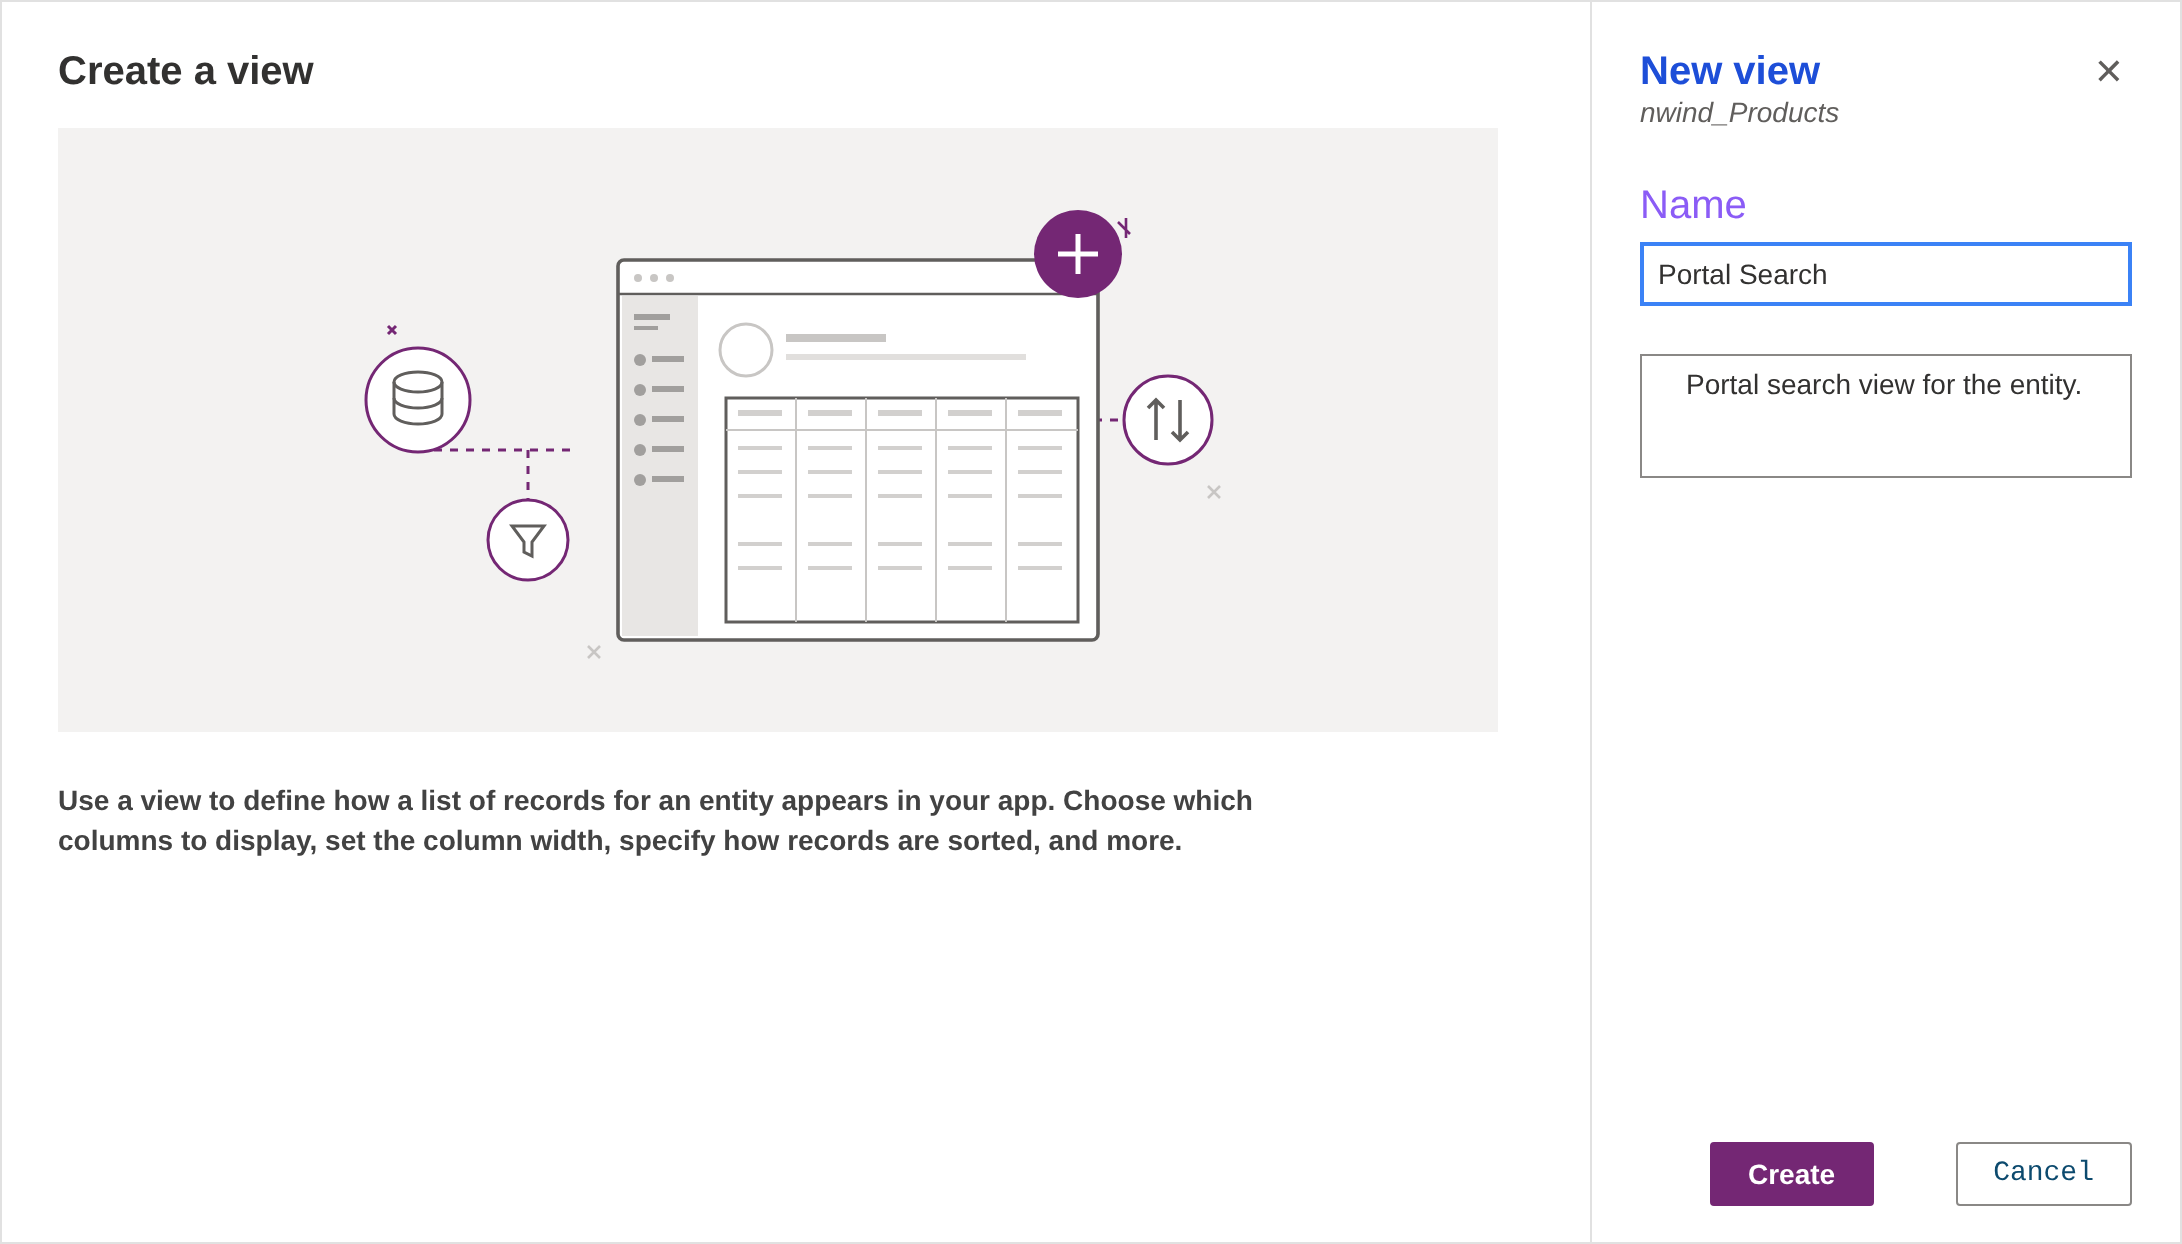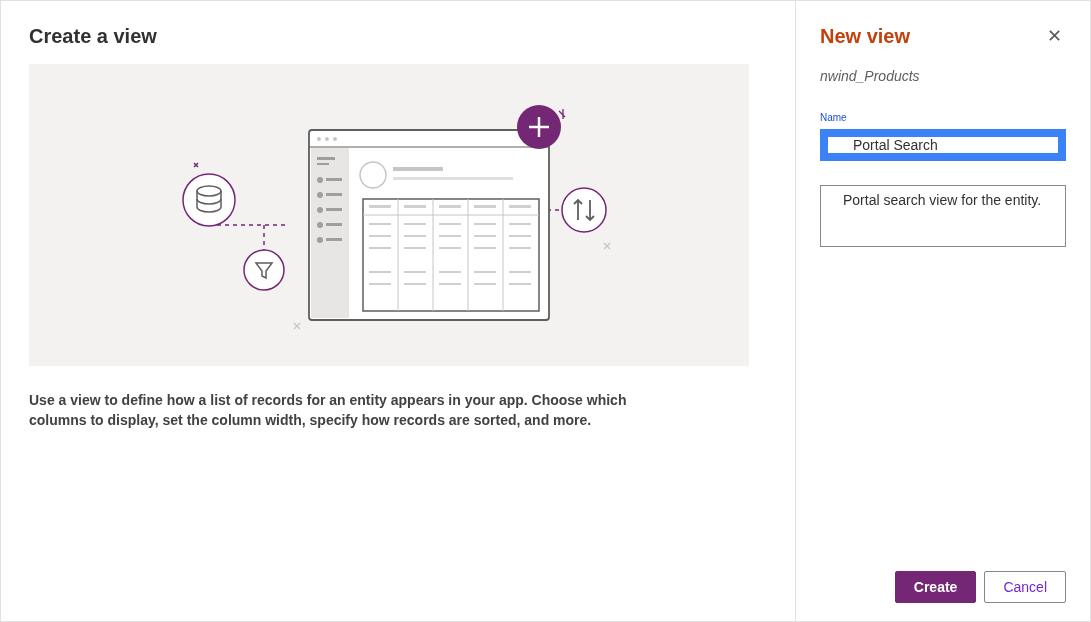--- a/index.html
+++ b/index.html
@@ -48,48 +48,48 @@
       flex-direction: column;
     }
     .right-header {
       display: flex;
       align-items: flex-start;
       justify-content: space-between;
     }
     .right-title {
       font-size: 20px;
       font-weight: 600;
-      color: #c2410c;
+      color: #1d4ed8;
     }
     .close-btn {
       font-size: 18px;
       color: #605e5c;
       cursor: pointer;
       background: none;
       border: none;
       line-height: 1;
       padding: 2px 4px;
     }
     .subtitle {
       font-style: italic;
       font-size: 14px;
       color: #605e5c;
-      margin-top: 20px;
+      margin-top: 0;
       margin-bottom: 28px;
     }
     .field-label {
-      font-size: 10px;
-      color: #1d4ed8;
+      font-size: 20px;
+      color: #8b5cf6;
       margin-bottom: 6px;
     }
     .name-input {
       width: 100%;
       height: 32px;
-      border: 8px solid #3b82f6;
-      padding: 4px 25px;
+      border: 2px solid #3b82f6;
+      padding: 4px 7px;
       font-size: 14px;
       font-family: inherit;
       color: #323130;
       outline: none;
       margin-bottom: 24px;
     }
     .desc-textarea {
       width: 100%;
       height: 62px;
       border: 1px solid #8a8886;
@@ -106,31 +106,33 @@
       justify-content: flex-end;
       gap: 8px;
     }
     .btn {
       height: 32px;
       padding: 0 18px;
       font-size: 14px;
       font-family: inherit;
       cursor: pointer;
       border-radius: 2px;
+      margin-left: 33px;
     }
     .btn-primary {
       background: #742774;
       color: #fff;
       border: 1px solid #742774;
       font-weight: 600;
     }
     .btn-secondary {
       background: #fff;
-      color: #6d28d9;
+      color: #0c4a6e;
       border: 1px solid #8a8886;
+      font-family: Liberation Mono, monospace;
     }
   </style>
 </head>
 <body>
 
 <div class="left-panel">
   <h1 class="left-title">Create a view</h1>
 
   <div class="illustration-box">
     <svg width="460" height="240" viewBox="0 0 460 240">

